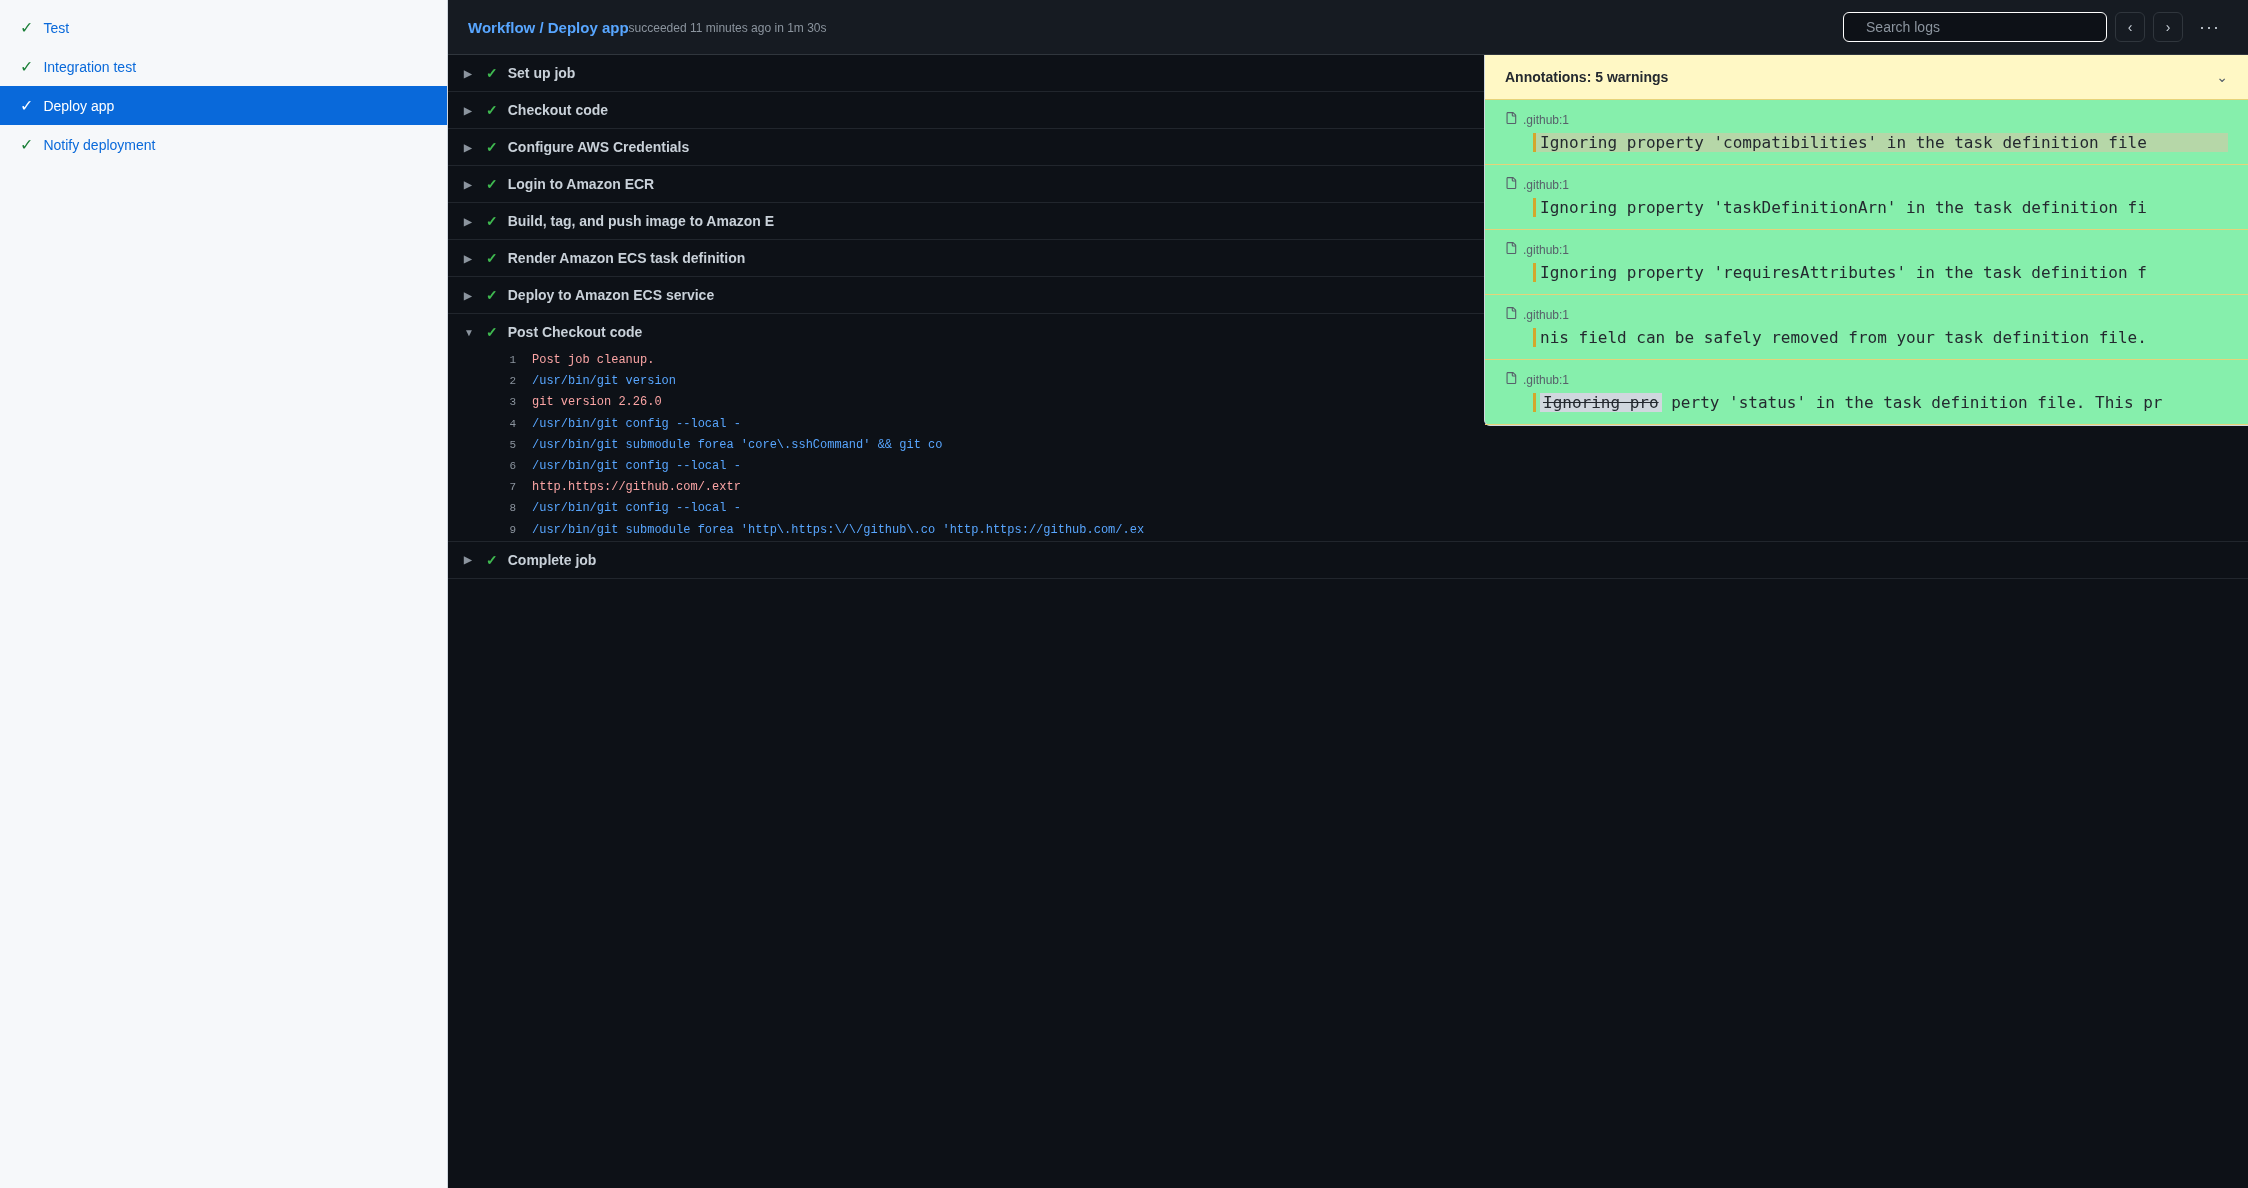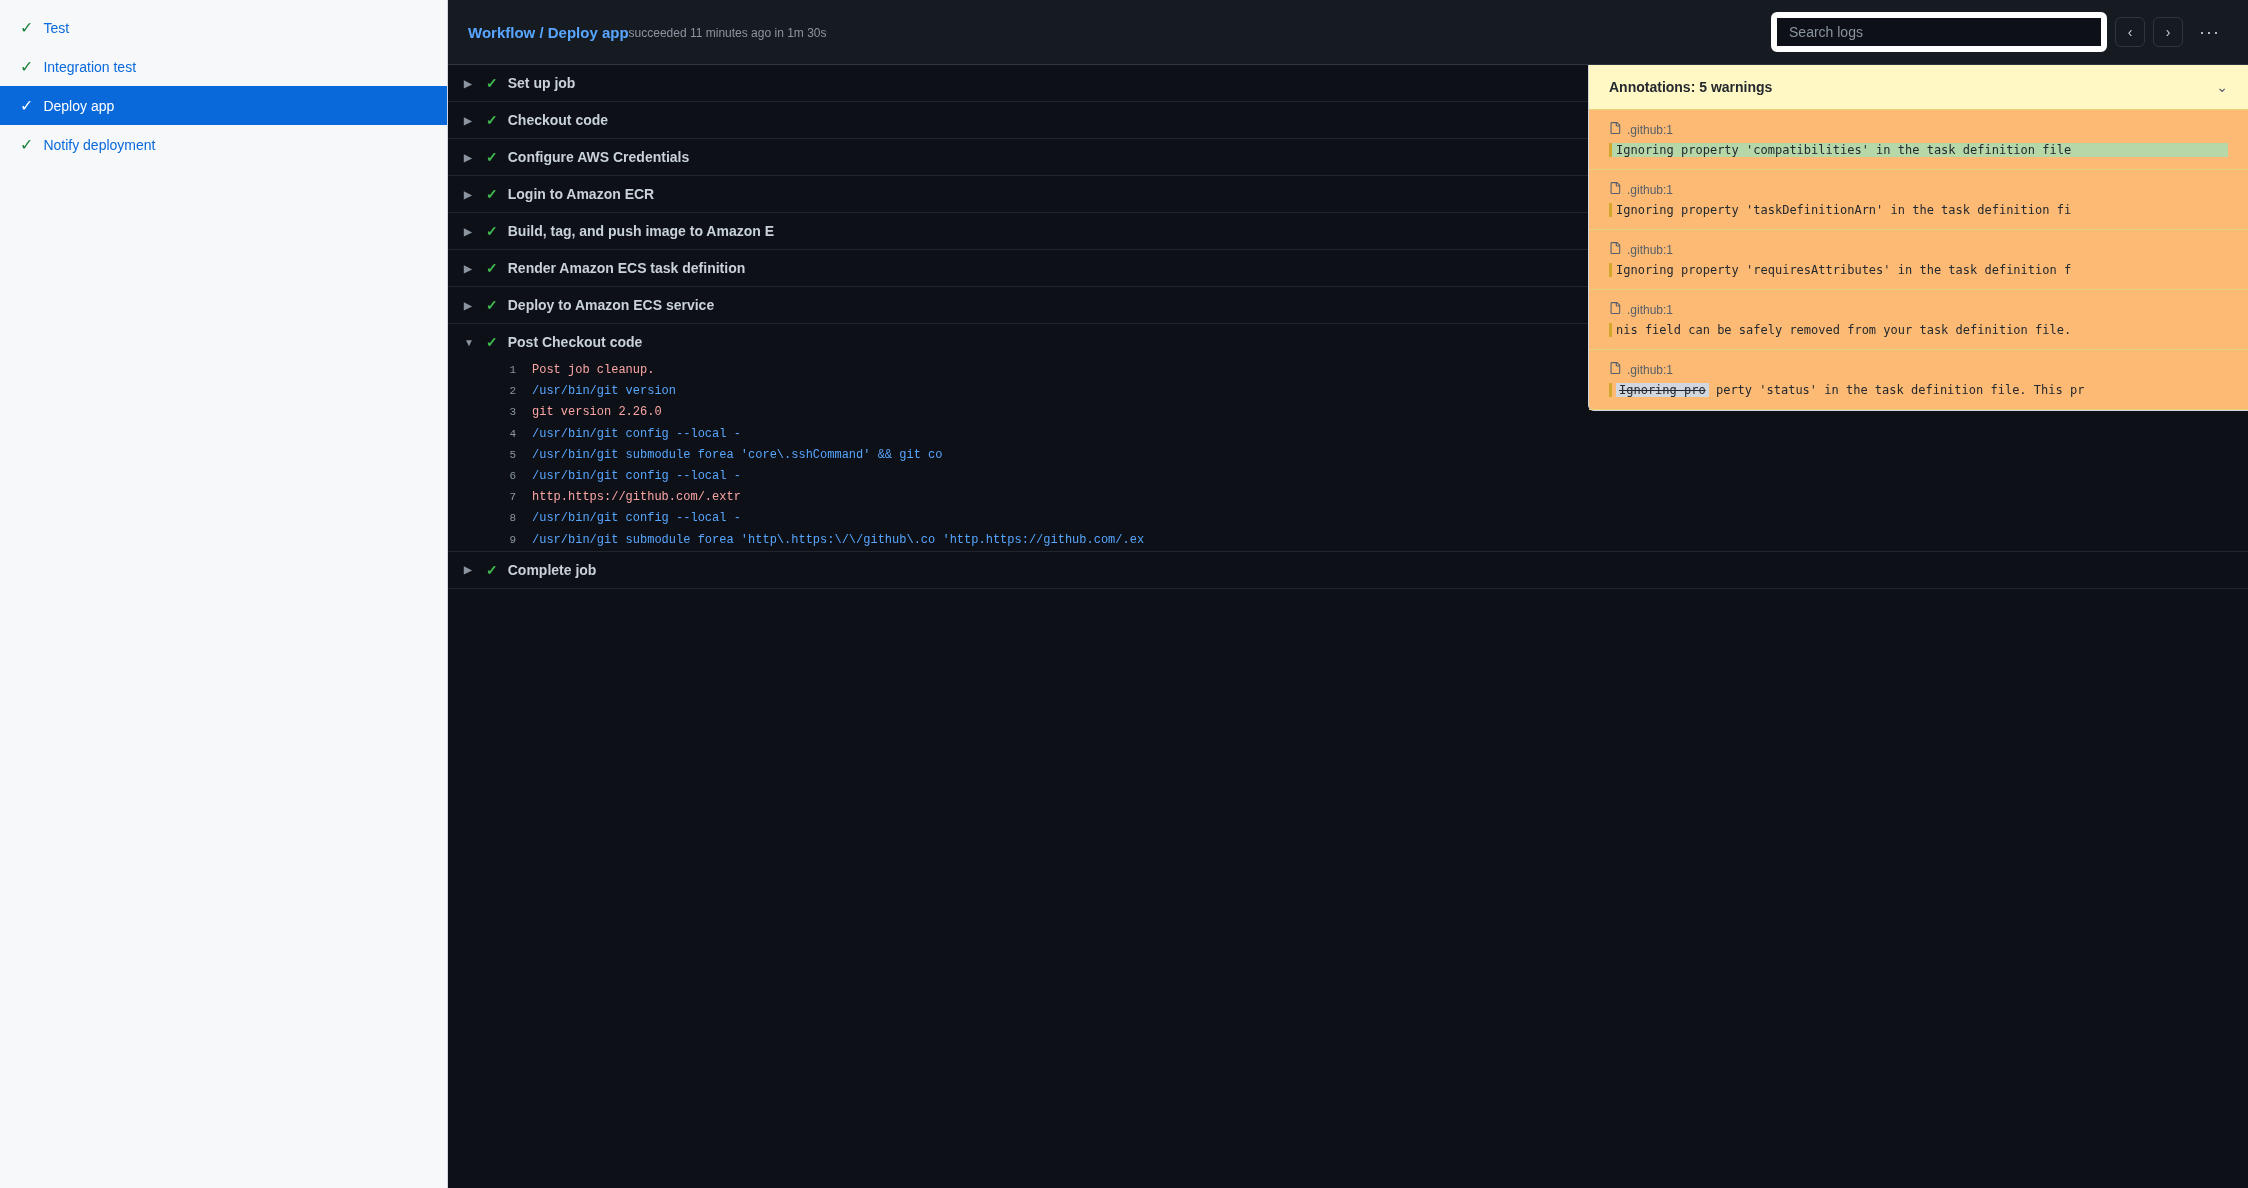--- a/index.html
+++ b/index.html
@@ -109,26 +109,26 @@
       color: #8b949e;
       margin-top: 2px;
     }
     .header-actions {
       display: flex;
       align-items: center;
       gap: 8px;
     }
     .search-logs-input {
       background: #0d1117;
-      border: 6px solid #ffffff;
+      border: 1px solid #ffffff;
       border-radius: 6px;
       color: #8b949e;
-      padding: 6px 12px;
-      font-size: 14px;
-      width: 336px;
+      padding: 6px 22px;
+      font-size: 14px;
+      width: 264px;
       outline: none;
     }
     .search-logs-input::placeholder { color: #8b949e; }
     .nav-btn {
       background: #161b22;
       border: 1px solid #30363d;
       color: #c9d1d9;
       width: 30px;
       height: 30px;
       border-radius: 6px;
@@ -204,22 +204,22 @@
       font-size: 11px;
     }
     .line-text { color: #fca5a5; }
     .line-text.cmd { color: #58a6ff; }
 
     
     .annotations-panel {
       position: absolute;
       top: 0;
       right: 0;
-      width: 660px;
-      background: #fdba74;
+      width: 764px;
+      background: #86efac;
       border-left: 1px solid #d0d7de;
       border-bottom: 1px solid #d0d7de;
       z-index: 10;
       border-radius: 0 0 0 6px;
     }
     .annotations-header {
       display: flex;
       align-items: center;
       justify-content: space-between;
       padding: 14px 20px;
@@ -247,26 +247,27 @@
       font-size: 12px;
       color: #57606a;
       margin-bottom: 6px;
     }
     .file-icon {
       font-size: 12px;
       color: #57606a;
     }
     .annotation-message {
       font-family: 'SFMono-Regular', Consolas, monospace;
-      font-size: 12px;
+      font-size: 16px;
       color: #24292f;
       padding-left: 4px;
       border-left: 3px solid #d4a72c;
       display: flex;
       align-items: flex-start;
+      margin-left: 28px;
     }
     .annotation-message.highlighted {
       background: #b6d7a8;
     }
     .annotation-message span {
       flex: 1;
       overflow: hidden;
       text-overflow: ellipsis;
       white-space: nowrap;
     }

